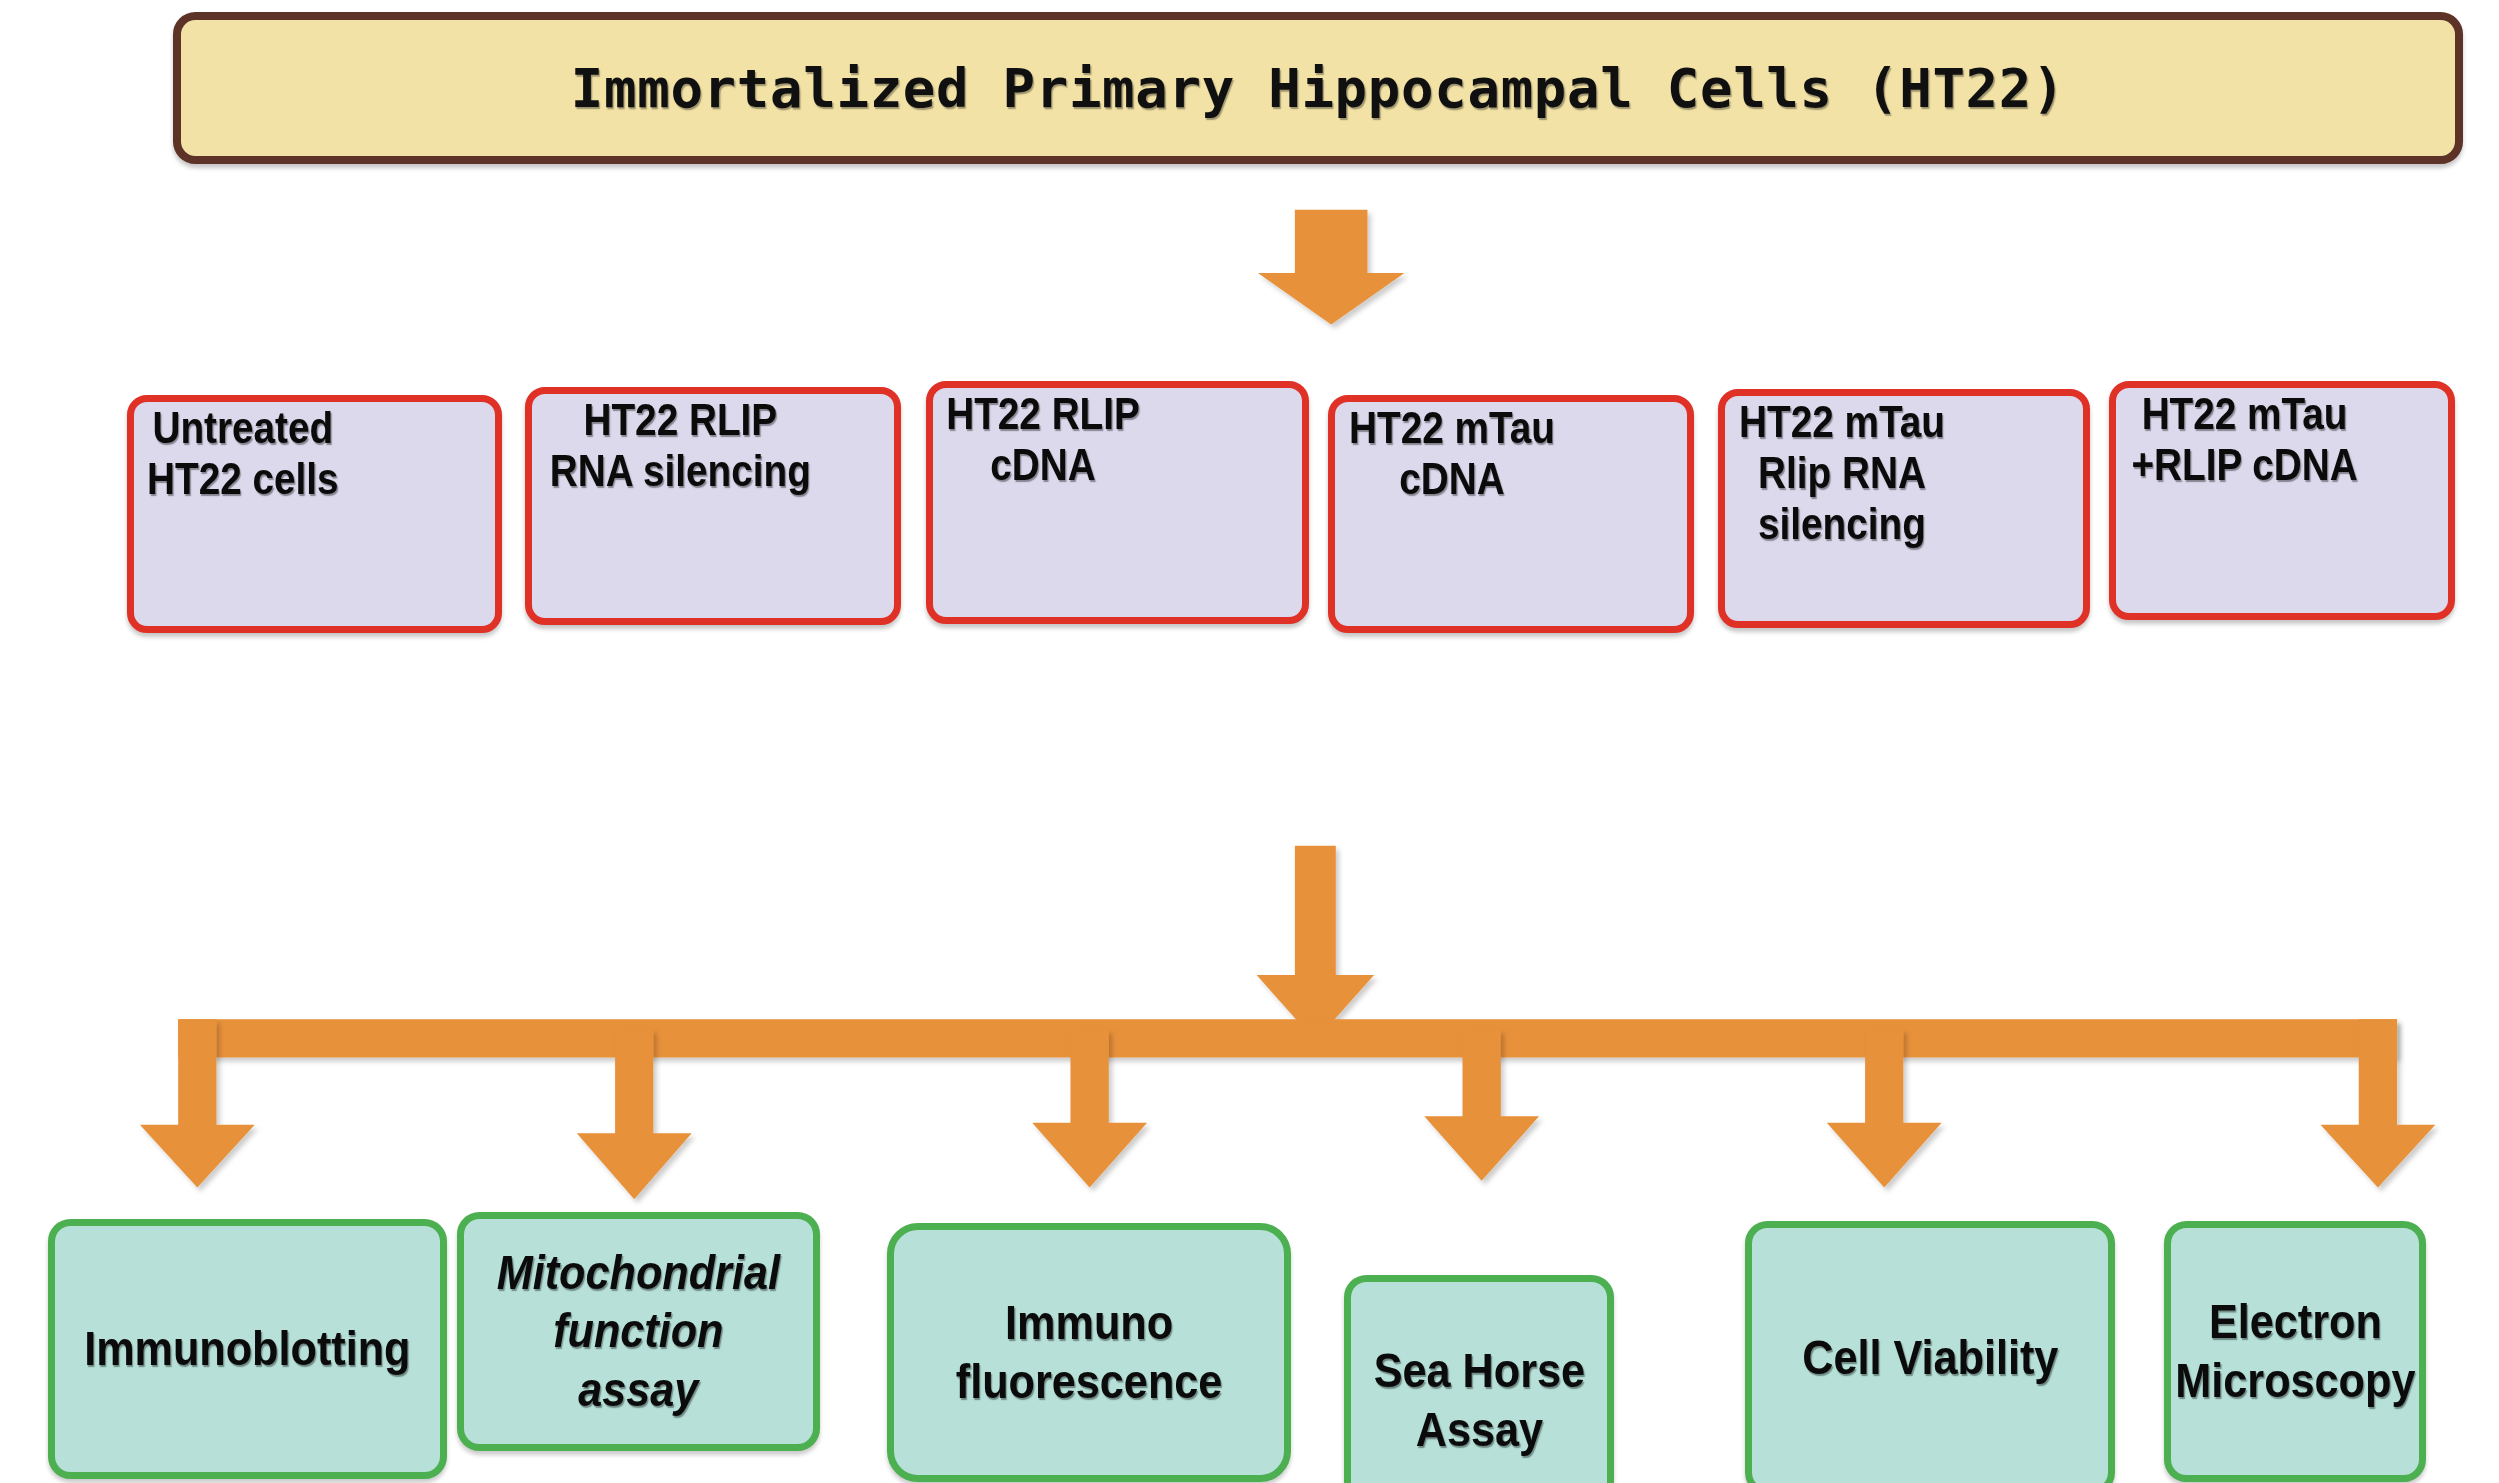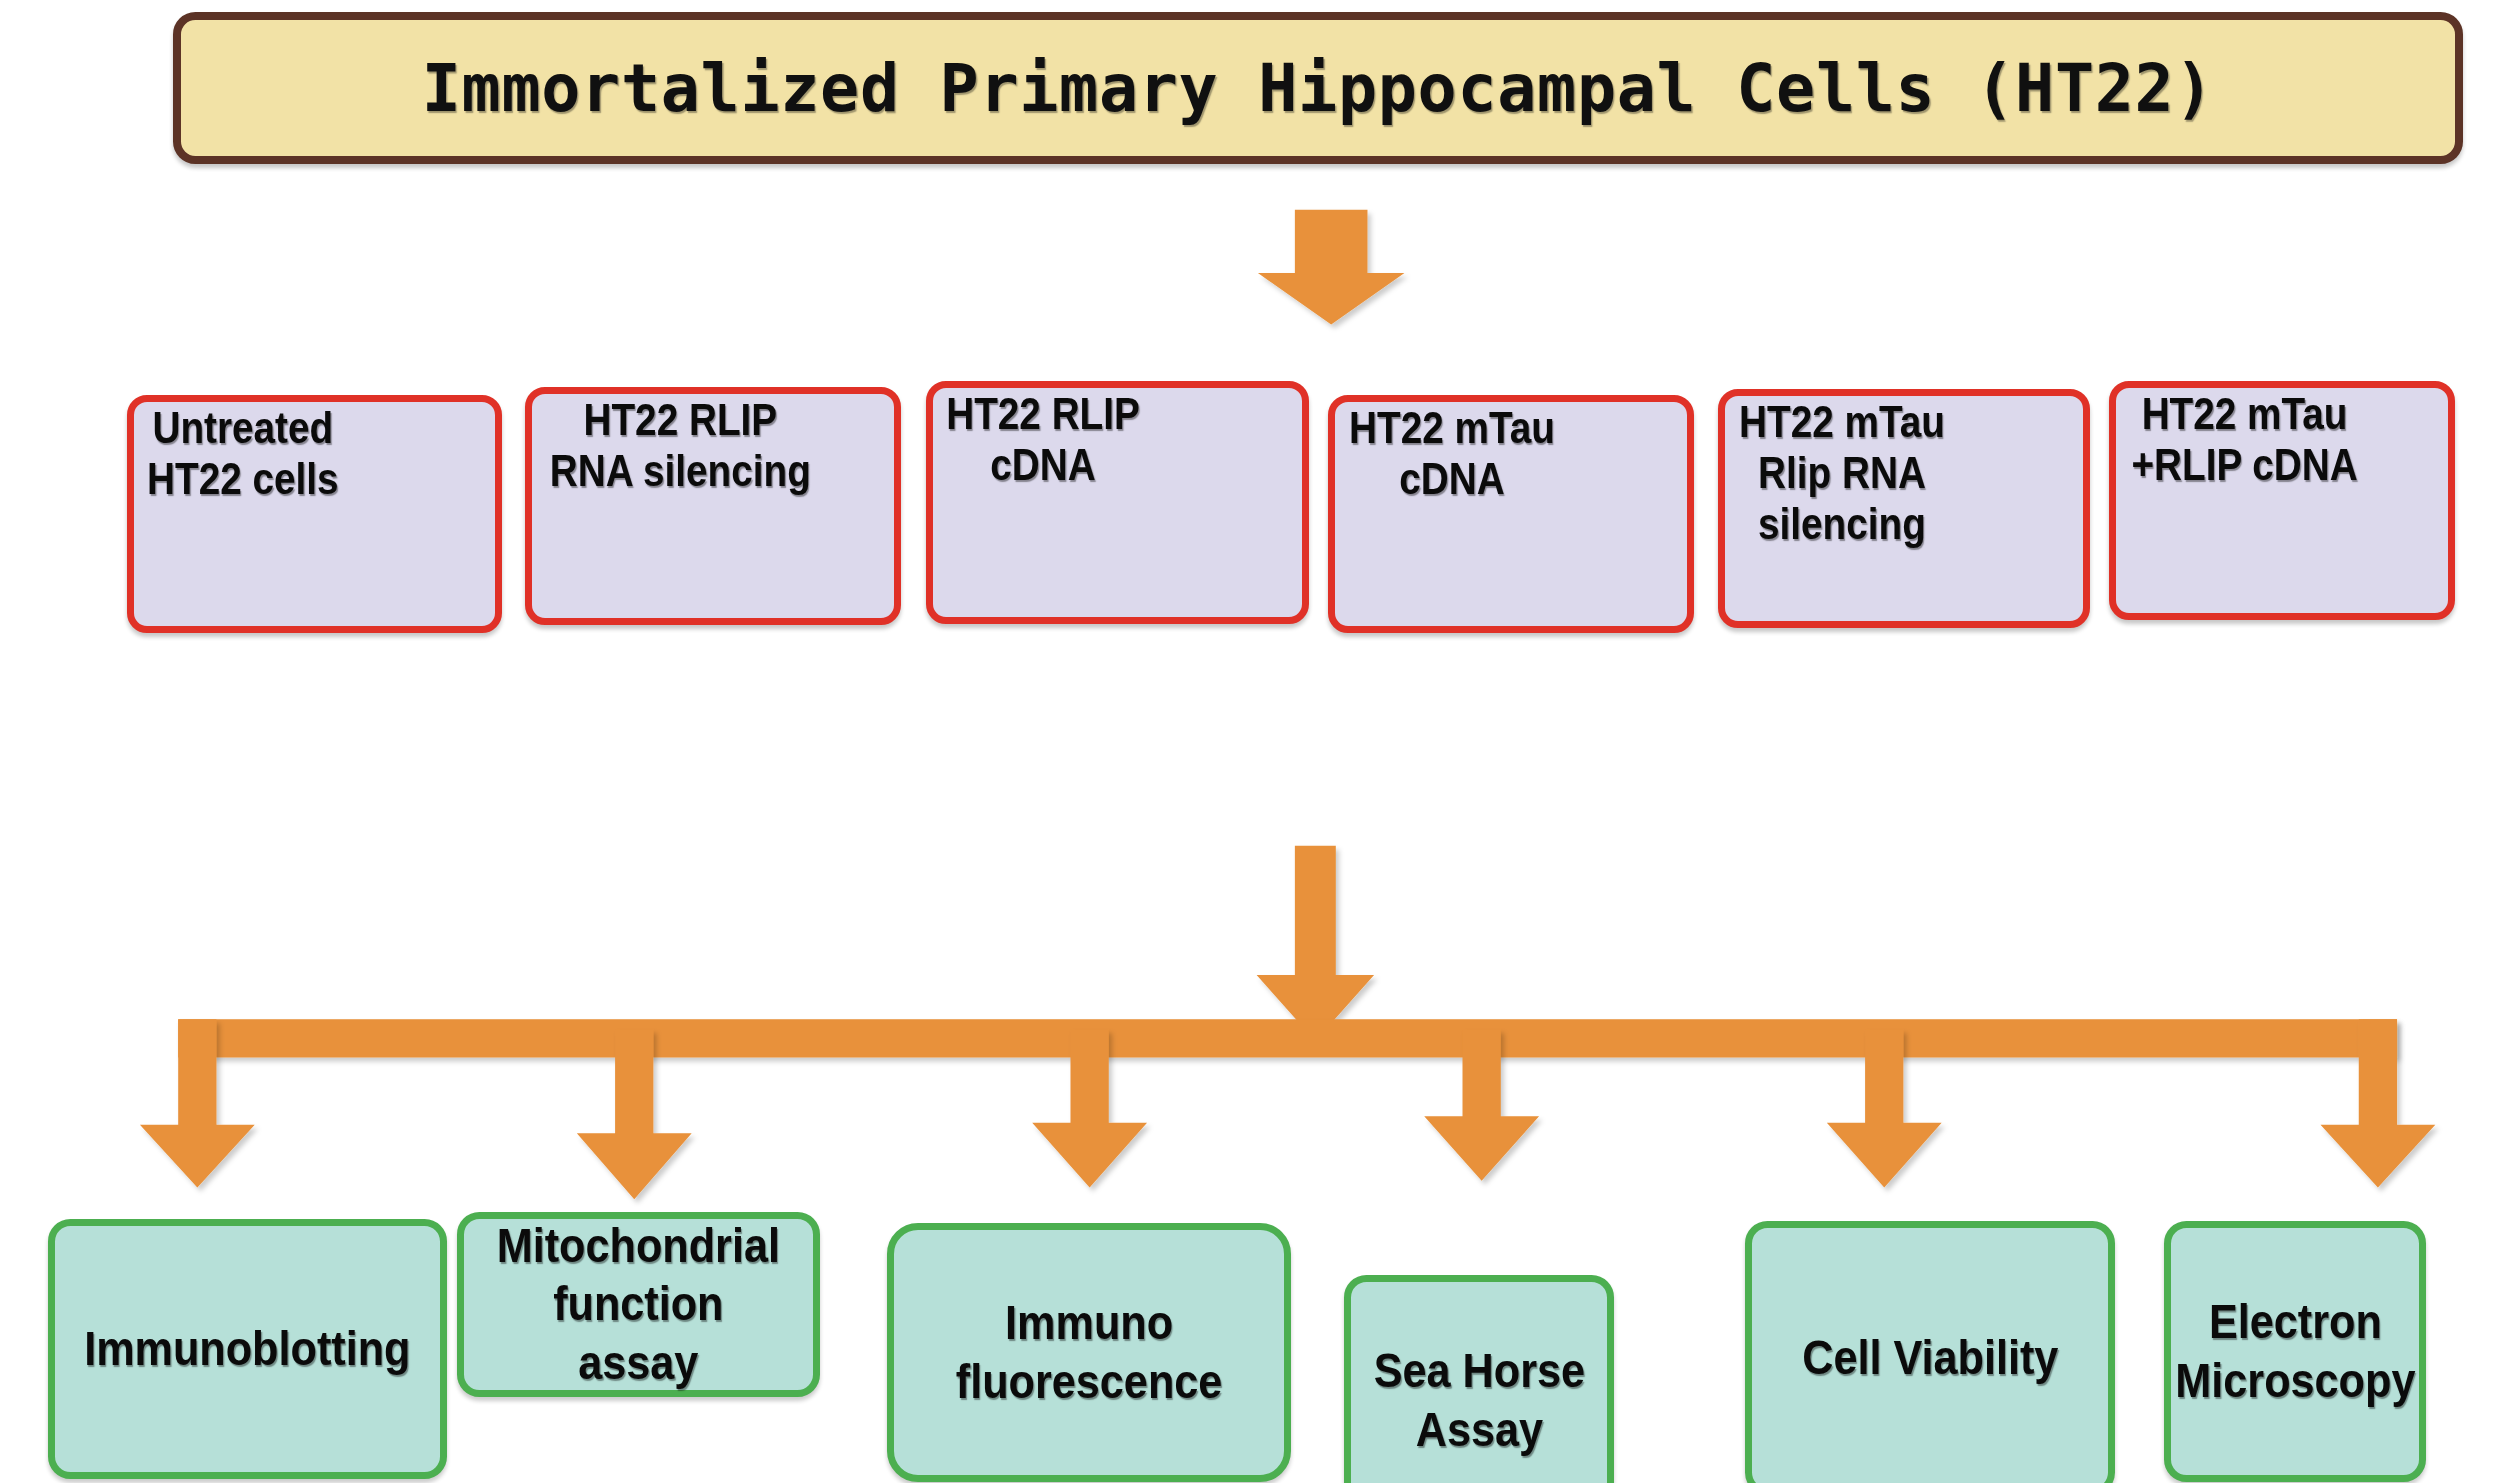--- a/index.html
+++ b/index.html
@@ -28,21 +28,21 @@
     background: #f2e2a6;
     border: 8.6px solid #5c3326;
     border-radius: 22.4px;
     display: flex;
     align-items: center;
     justify-content: center;
     box-shadow: 0 4px 4.6px rgba(0,0,0,0.22);
   }
   .title-text {
     font-family: "DejaVu Sans Mono", "Liberation Mono", monospace;
-    font-size: 65px;
+    font-size: 54px;
     font-weight: 700;
     color: #101010;
     letter-spacing: 0.7px;
     white-space: nowrap;
     text-shadow: 1.3px 2px 1.3px rgba(0,0,0,0.35);
   }
 
   
   .cond-box {
     position: absolute;
@@ -200,21 +200,21 @@
 
   <div class="cond-box" style="left:2109px; top:381px; width:346px; height:239px;">
     <div class="cond-label">HT22 mTau
 +RLIP cDNA</div>
   </div>
 
   <div class="exp-box" style="left:48px; top:1219px; width:399px; height:260px;">
     <div class="exp-label">Immunoblotting</div>
   </div>
 
-  <div class="exp-box" style="left:457px; top:1212px; width:363px; height:185px;">
+  <div class="exp-box" style="left:457px; top:1212px; width:363px; height:239px;font-style:italic;">
     <div class="exp-label">Mitochondrial
 function
 assay</div>
   </div>
 
   <div class="exp-box" style="left:887px; top:1223px; width:404px; height:259px;border-radius:31px;">
     <div class="exp-label">Immuno
 fluorescence</div>
   </div>
 

